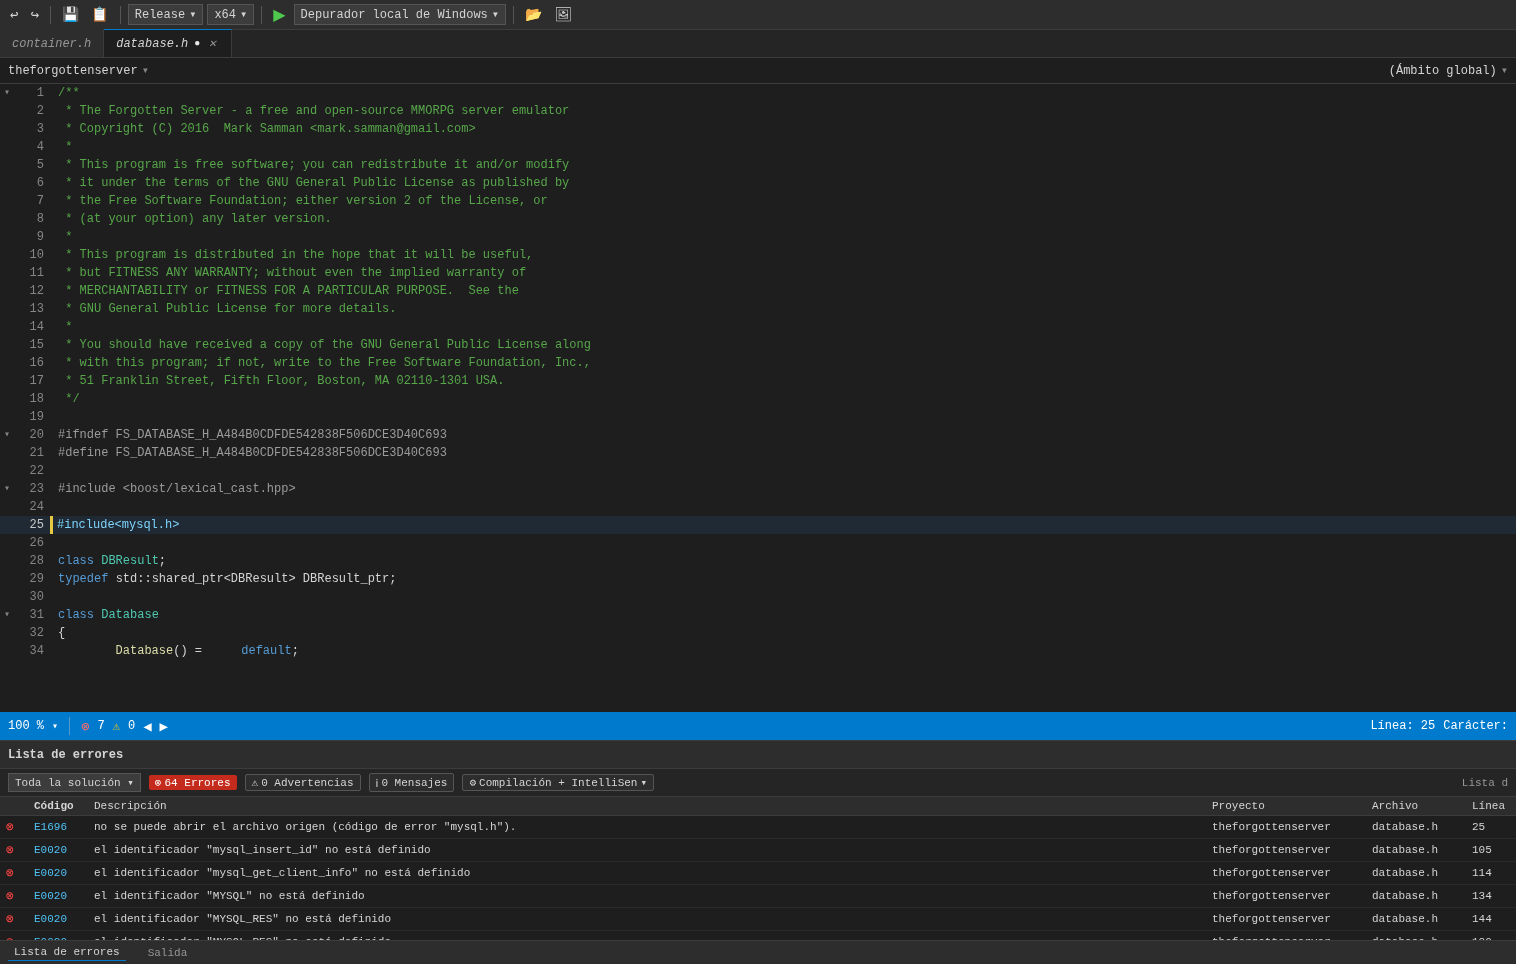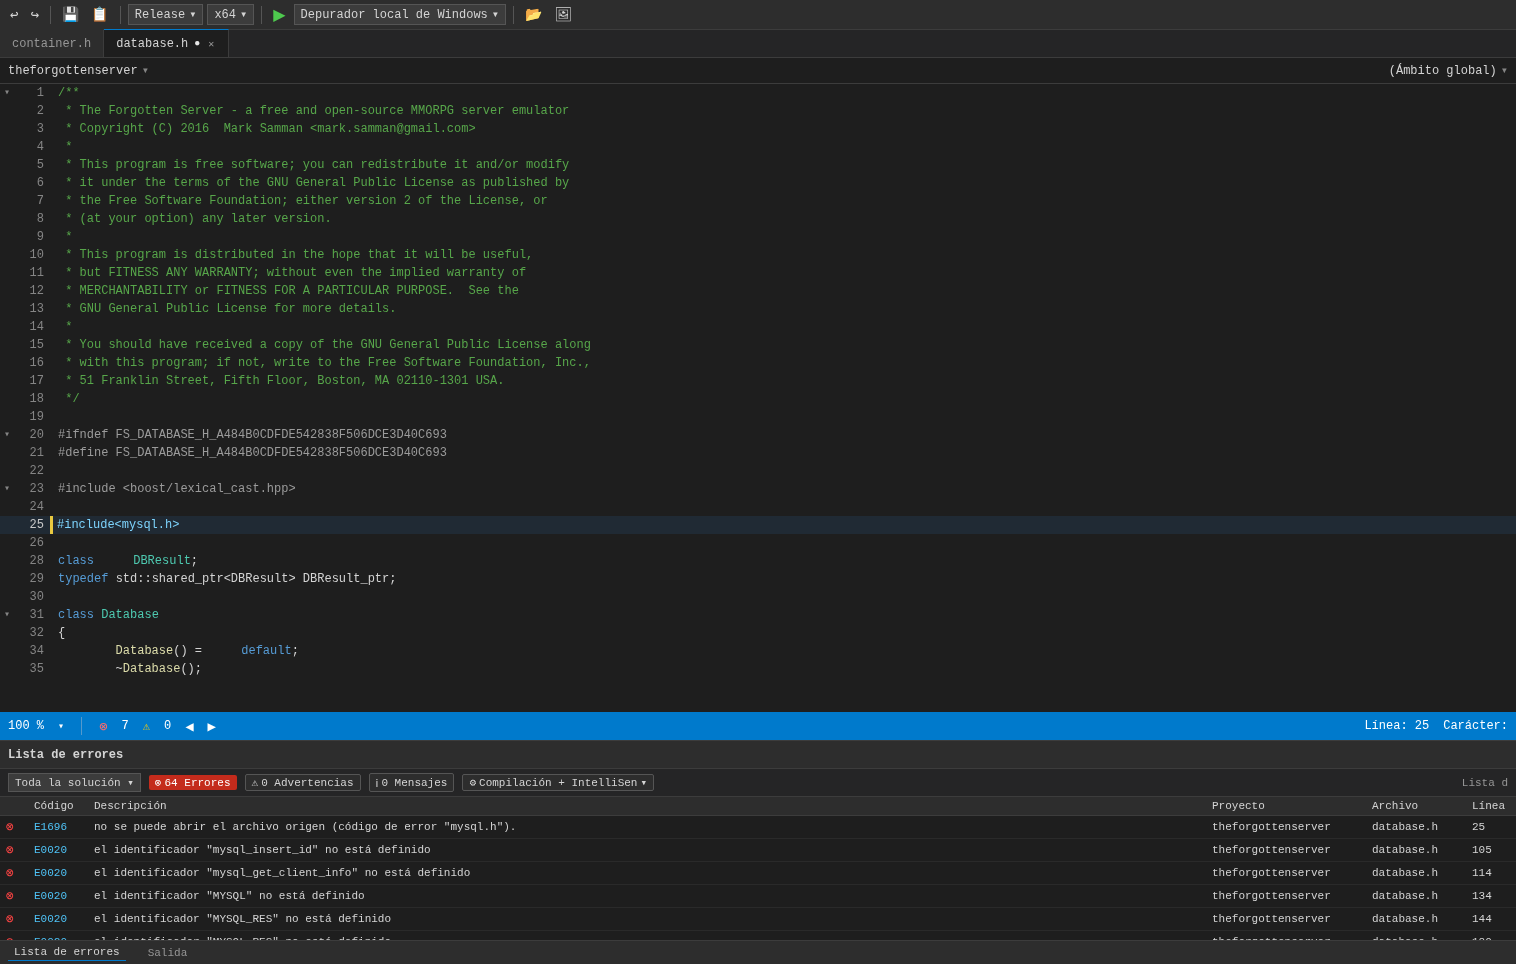--- a/index.html
+++ b/index.html
@@ -50,20 +50,21 @@
       padding: 0 12px;
       display: flex;
       align-items: center;
       gap: 6px;
       cursor: pointer;
       font-size: 12px;
       border-top: 1px solid transparent;
       border-right: 1px solid #3c3c3c;
       color: #969696;
       background: #2d2d2d;
+      font-style: italic;
     }
     .tab.active {
       background: #1e1e1e;
       color: #d4d4d4;
       border-top: 1px solid #007acc;
     }
     .tab-close {
       font-size: 10px;
       color: #969696;
       cursor: pointer;
@@ -92,21 +93,21 @@
     .c-text { color: #d4d4d4; }
     .c-macro { color: #9b9b9b; }
 
     
     #status-bar {
       height: 28px;
       background: #007acc;
       display: flex;
       align-items: center;
       padding: 0 8px;
-      gap: 14px;
+      gap: 8px;
       font-size: 12px;
       color: #fff;
     }
     .nav-arrow { cursor: pointer; font-size: 14px; }
 
     
     #error-panel {
       height: 200px;
       background: #1e1e1e;
       border-top: 1px solid #3c3c3c;
@@ -474,21 +475,21 @@
       <div class="col-num">26</div>
       <div class="col-indicator"></div>
       <div class="col-code"> </div>
     </div>
 
 
     <div class="line-row">
       <div class="col-fold"></div>
       <div class="col-num">28</div>
       <div class="col-indicator"></div>
-      <div class="col-code"><span style="color:#569cd6;">class</span> <span style="color:#4ec9b0;margin-left:32px;">DBResult</span>;</div>
+      <div class="col-code"><span style="color:#569cd6;">class</span> <span style="color:#4ec9b0;">DBResult</span>;</div>
     </div>
 
     <div class="line-row">
       <div class="col-fold"></div>
       <div class="col-num">29</div>
       <div class="col-indicator"></div>
       <div class="col-code"><span style="color:#569cd6;">typedef</span> <span style="color:#d4d4d4;">std::shared_ptr&lt;DBResult&gt; DBResult_ptr;</span></div>
     </div>
 
     <div class="line-row">
@@ -513,26 +514,20 @@
     </div>
 
 
     <div class="line-row">
       <div class="col-fold"></div>
       <div class="col-num">34</div>
       <div class="col-indicator"></div>
       <div class="col-code">        <span style="color:#dcdcaa;">Database</span><span style="color:#d4d4d4;">() = </span><span style="color:#569cd6;margin-left:32px;">default</span>;</div>
     </div>
 
-    <div class="line-row">
-      <div class="col-fold"></div>
-      <div class="col-num">35</div>
-      <div class="col-indicator"></div>
-      <div class="col-code">        <span style="color:#d4d4d4;">~</span><span style="color:#dcdcaa;">Database</span><span style="color:#d4d4d4;">();</span></div>
-    </div>
 
   </div>
 </div>
 
 <div id="status-bar">
   <span>100 %</span>
   <span style="font-size:10px;">▾</span>
   <span class="toolbar-separator" style="background:#5599cc;"></span>
   <span style="color:#ff6b6b; font-size:14px;">⊗</span>
   <span>7</span>
@@ -572,21 +567,21 @@
       <span> ▾</span>
     </div>
     <span style="flex:1;"></span>
     <span style="color:#969696; font-size:11px;">Lista d</span>
   </div>
   <div id="error-table-container">
     <table id="error-table">
       <thead>
         <tr>
           <th style="width:28px;"></th>
-          <th style="width:60px;">Código</th>
+          <th style="width:60px;font-weight:bold;">Código</th>
           <th>Descripción</th>
           <th style="width:160px;">Proyecto</th>
           <th style="width:100px;">Archivo</th>
           <th style="width:50px;">Línea</th>
         </tr>
       </thead>
       <tbody id="error-tbody">
       <tr>
             <td><span style="color:#f44; font-size:13px;">⊗</span></td>
             <td><span class="code-error">E1696</span></td>

